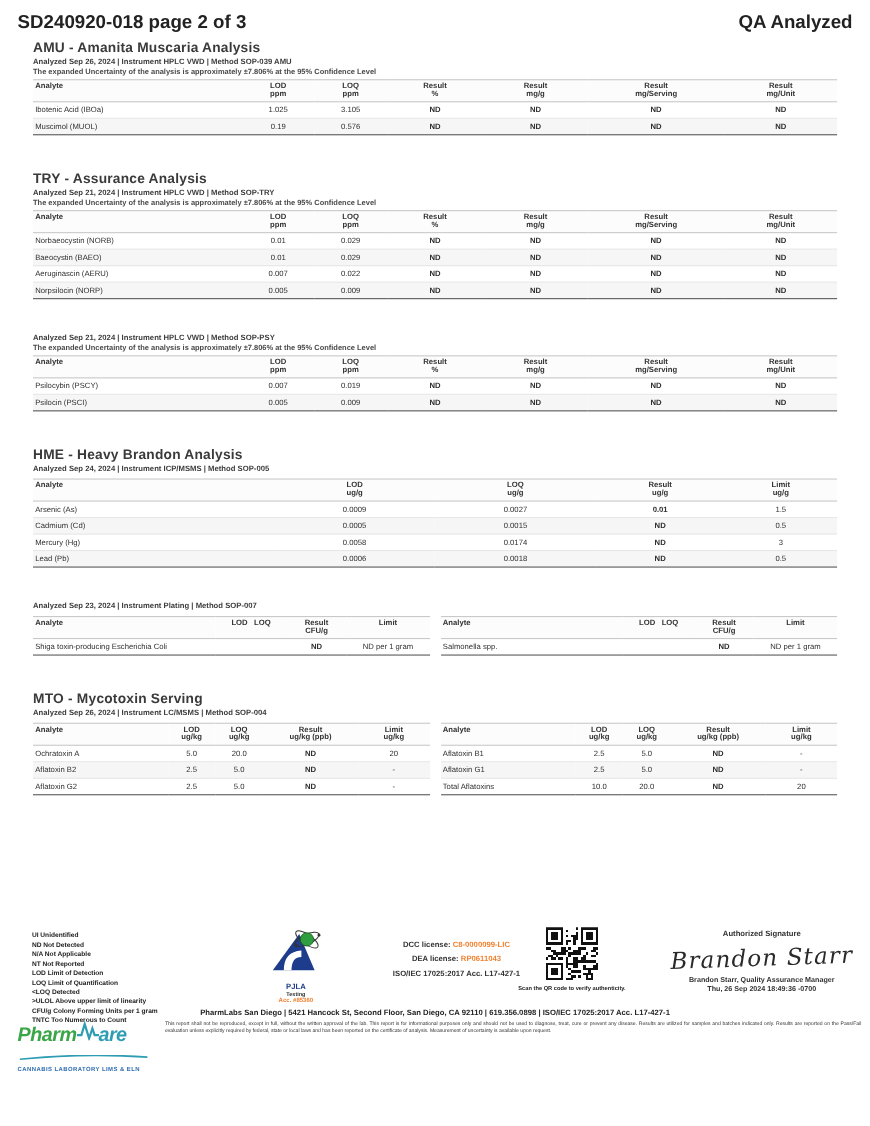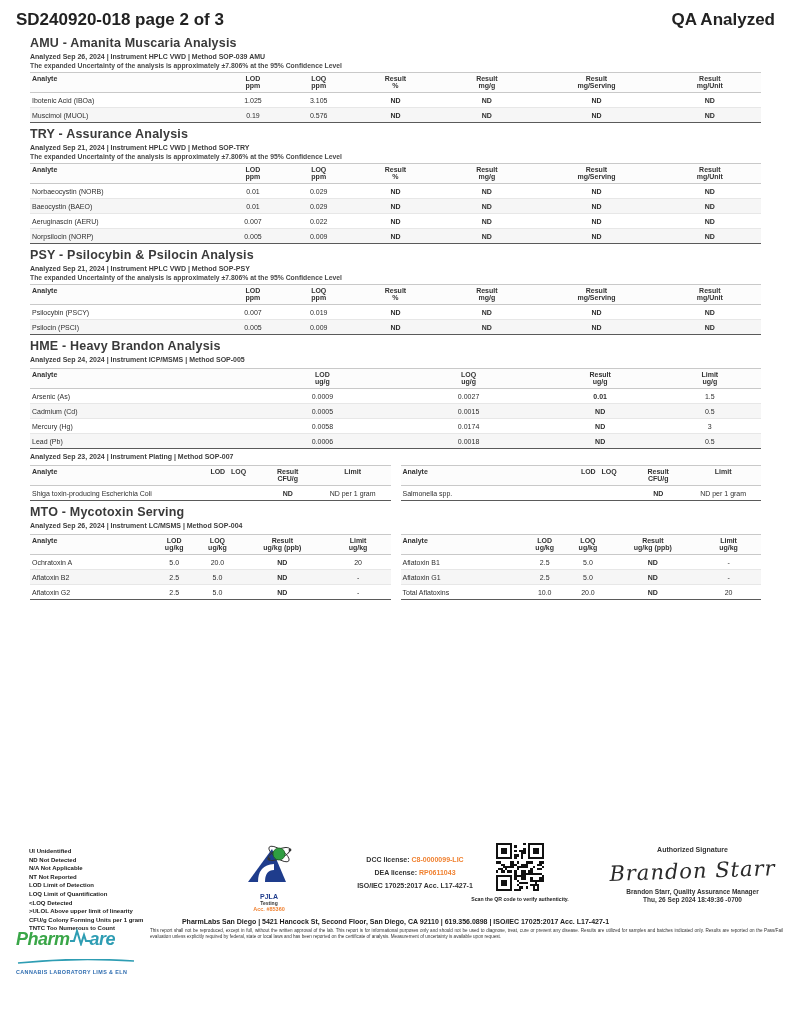--- a/index.html
+++ b/index.html
@@ -7,21 +7,21 @@
   body { font-family:"Liberation Sans", sans-serif; color:#2e2e2e; }
   .page { position:relative; width:791px; height:1024px; background:#fff; margin:0 auto; overflow:hidden; }
 
   
   .hdr { position:absolute; top:10px; left:16px; right:16px; display:flex; justify-content:space-between; align-items:baseline; }
   .hdr .doc-id { font-size:17px; font-weight:600; color:#222; }
   .hdr .qa { font-size:17px; font-weight:600; color:#222; }
 
   
   .content { position:absolute; top:36px; left:30px; right:30px; }
-  .sec { margin-bottom:4px; }
+  .sec { margin-bottom:32px; }
   .sec h2 { font-size:12.5px; font-weight:700; color:#3a3a3a; margin-bottom:3px; letter-spacing:.2px; }
   .meta { font-size:7px; font-weight:700; color:#3c3c3c; margin-bottom:2px; }
   .unc  { font-size:6.8px; font-weight:700; color:#4a4a4a; margin-bottom:3px; }
 
   .tbl table { width:100%; border-collapse:collapse; font-size:7px; table-layout:fixed; }
   .tbl thead th { border-top:1px solid #c9c9c9; border-bottom:1px solid #c9c9c9; background:#fcfcfc;
                   padding:2px 2px 3px; font-weight:700; text-align:center; vertical-align:top; color:#333; }
   .tbl thead th.c0 { text-align:left; }
   .tbl .hl { white-space:pre; }
   .tbl .hu { font-weight:700; }
@@ -230,21 +230,20 @@
                 <td class="nd">ND</td>
                 <td class="nd">ND</td>
                 <td class="nd">ND</td>
               </tr>
             </tbody>
           </table>
         </div>
     </section>
 
     <section class="sec">
-      <h2>PSY - Psilocybin &amp; Psilocin Analysis</h2>
       <div class="meta">Analyzed Sep 21, 2024   |  Instrument HPLC VWD  | Method SOP-PSY</div>
       <div class="unc">The expanded Uncertainty of the analysis is approximately ±7.806% at the 95% Confidence Level</div>
       <div class="tbl">
           <table>
             <colgroup>
               <col style="width: 26%;">
               <col style="width: 9%;">
               <col style="width: 9%;">
               <col style="width: 12%;">
               <col style="width: 13%;">

